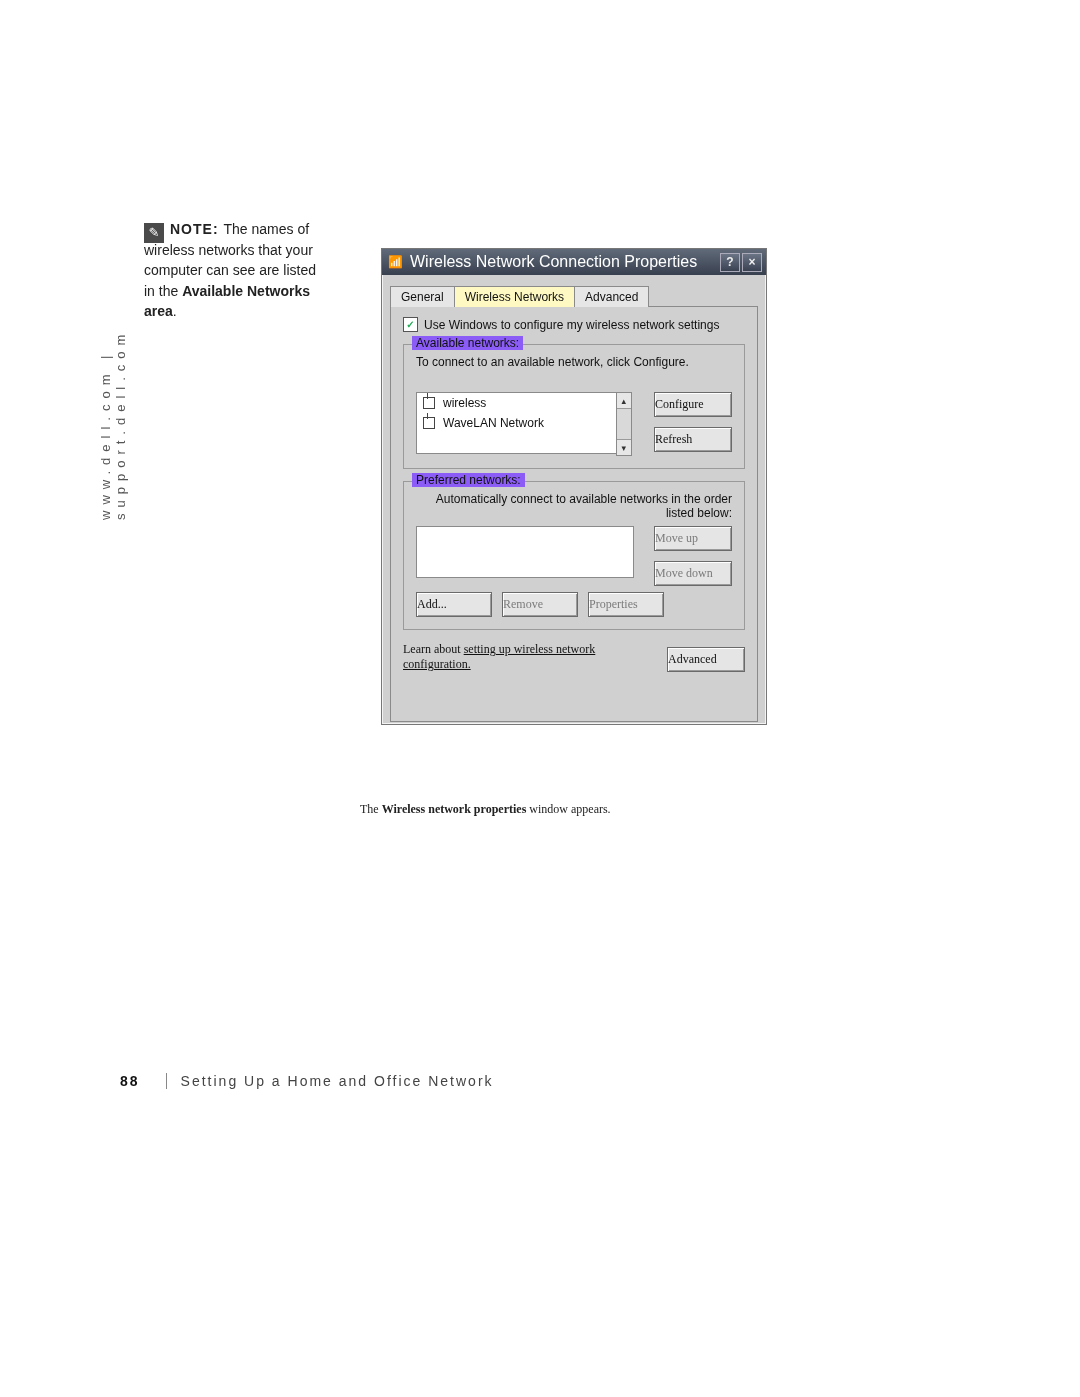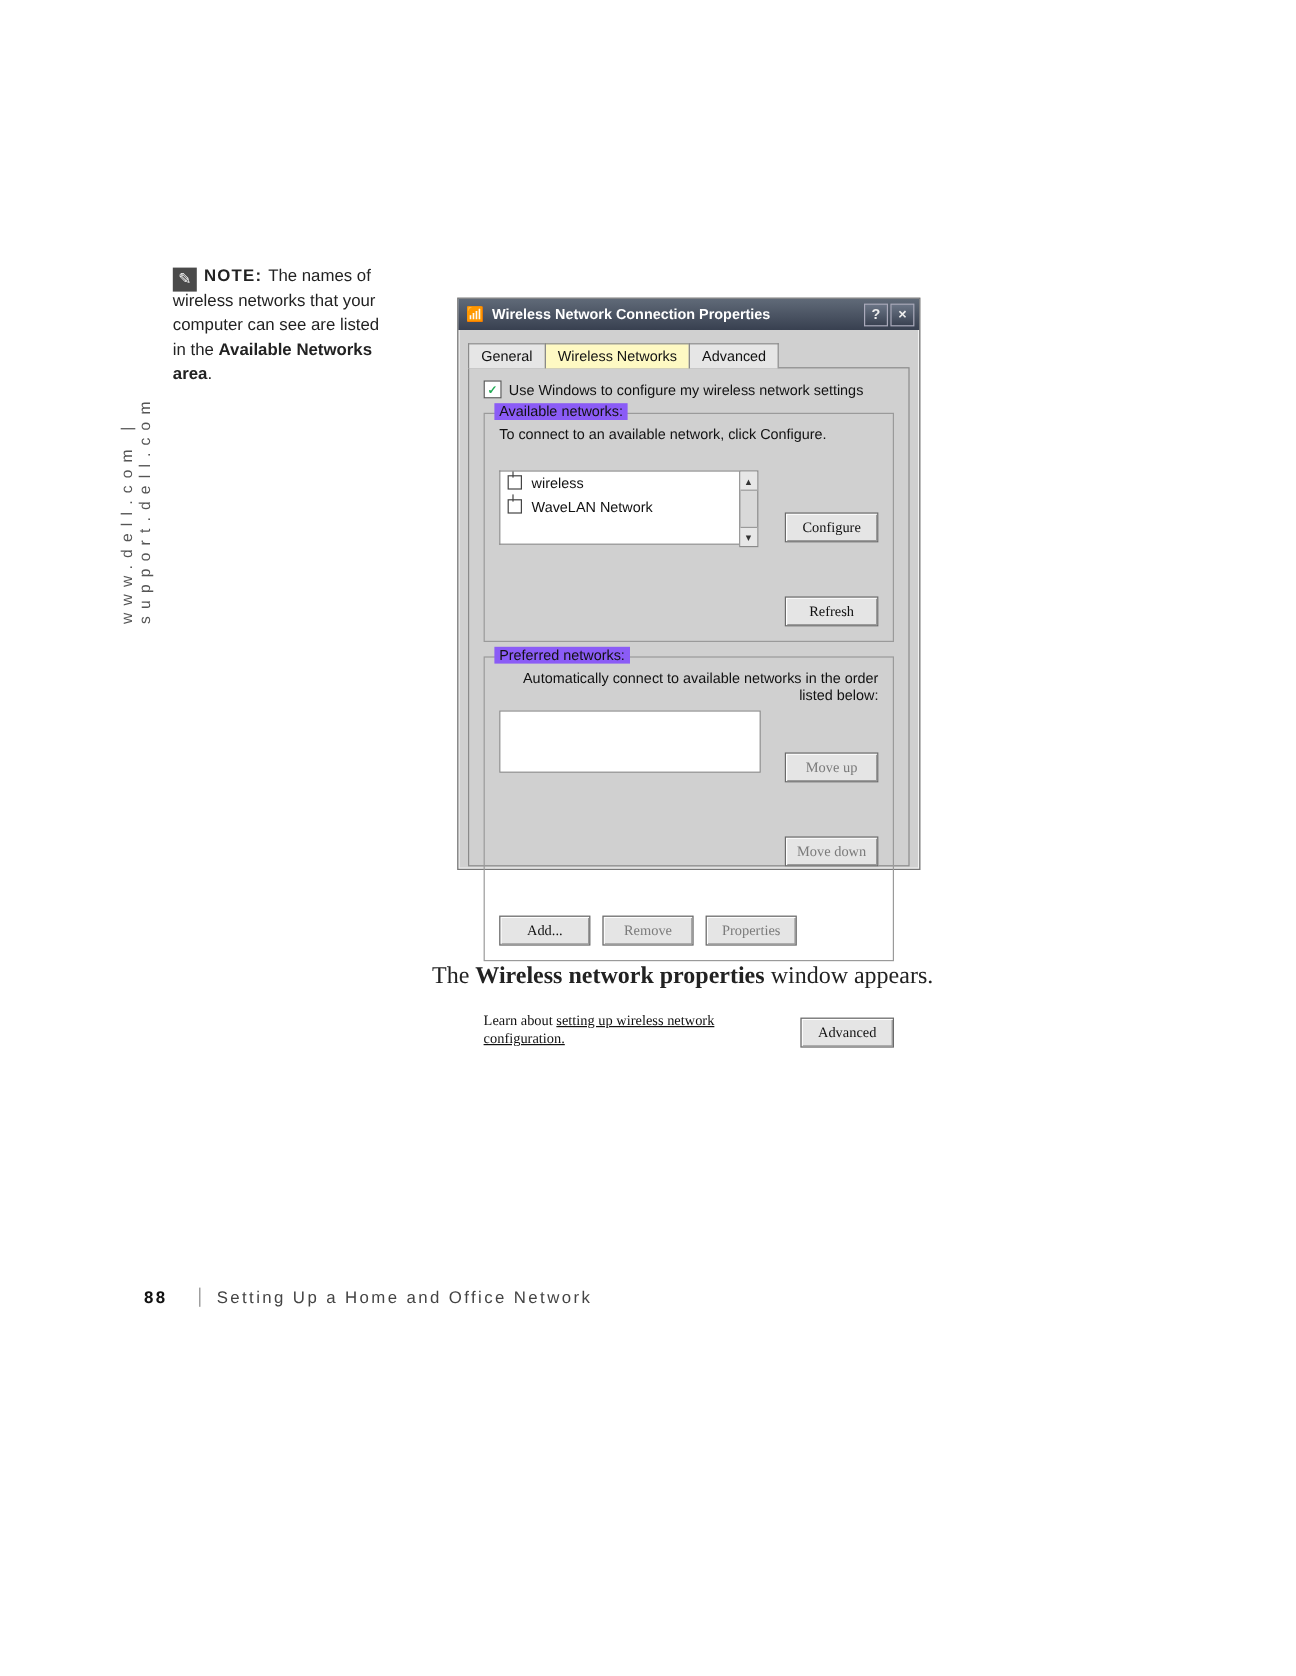--- a/index.html
+++ b/index.html
@@ -15,66 +15,66 @@
   .note-strong { font-weight:600; }
 
   
   .dialog { position:absolute; left:381px; top:248px; width:384px; height:475px;
             background:#d0d0d0; border:1px solid #777; font-family:Tahoma, Verdana, sans-serif; font-size:12px; color:#111;
             box-shadow:0 0 0 1px #f3f3f3 inset; }
   .titlebar { display:flex; align-items:center; height:26px;
               background:linear-gradient(#606a78,#384050); color:#fff; padding:0 4px; }
   .titlebar .icon { width:16px; height:16px; margin:0 6px 0 2px; display:inline-flex; align-items:center; justify-content:center;
                     color:#e8e8e8; font-size:12px; }
-  .titlebar .title { font-weight:700; font-size:12px; flex:1; white-space:nowrap; }
+  .titlebar .title { font-weight:400; font-size:16px; flex:1; white-space:nowrap; }
   .titlebar .winbtn { width:18px; height:17px; margin-left:2px; border:1px solid #aab; background:linear-gradient(#6a7485,#3a4252);
                       display:inline-flex; align-items:center; justify-content:center; color:#eee; font-weight:700; font-size:12px; }
 
   .client { padding:8px 8px 10px 8px; }
   .tabs-row { display:flex; align-items:flex-end; height:23px; }
   .tab { border:1px solid #8a8a8a; border-bottom:none; padding:3px 10px; background:#e6e6e6; margin-right:-1px; position:relative; top:1px; }
   .tab.active { background:#fef9c3; }
   .tab-pane { border:1px solid #8a8a8a; background:#d0d0d0; padding:10px 12px 12px 12px; height:392px; }
 
   .chk { display:flex; align-items:center; margin-bottom:12px; }
   .chkbox { width:13px; height:13px; border:1px solid #555; background:#fff; display:inline-flex; align-items:center; justify-content:center; margin-right:6px; font-size:10px; color:#2a5; font-weight:700; }
 
   .group { border:1px solid #9a9a9a; padding:10px 12px 12px 12px; margin-bottom:12px; position:relative; }
   .group .legend { position:absolute; top:-9px; left:8px; background:#8b5cf6; padding:0 4px; font-size:12px; }
 
   .av-row { display:flex; }
   .listbox { width:220px; height:60px; background:#fff; border:1px solid #8a8a8a; border-right:none; overflow:hidden; }
-  .listbox .item { display:flex; padding:3px 6px; }
+  .listbox .item { display:flex; align-items:center; padding:3px 6px; }
   .net-icon { width:10px; height:10px; border:1px solid #444; margin-right:8px; position:relative; }
   .net-icon::after { content:""; position:absolute; left:3px; top:-5px; width:1px; height:6px; background:#444; }
   .scroll { width:16px; height:62px; border:1px solid #8a8a8a; background:#d9d9d9; display:flex; flex-direction:column; justify-content:space-between; }
   .scroll .btn { height:15px; background:#e7e7e7; border-bottom:1px solid #9a9a9a; display:flex; align-items:center; justify-content:center; font-size:9px; color:#333; }
   .scroll .btn:last-child { border-bottom:none; border-top:1px solid #9a9a9a; }
 
   .side-btns { display:flex; flex-direction:column; margin-left:22px; gap:10px; }
-  .xpbtn { border:1px solid #6a6a6a; background:#e5e5e5; padding:4px 0; text-align:center; min-width:76px; font:12px Tahoma; box-shadow:inset 1px 1px 0 #fff, inset -1px -1px 0 #9a9a9a;margin-top:35px; }
+  .xpbtn { border:1px solid #6a6a6a; background:#e5e5e5; padding:4px 0; min-width:76px; font:12px Tahoma; box-shadow:inset 1px 1px 0 #fff, inset -1px -1px 0 #9a9a9a; }
   .xpbtn.disabled { color:#7b7b7b; }
 
   .pref-list { width:238px; height:50px; background:#fff; border:1px solid #8a8a8a; }
 
   .row-btns { display:flex; gap:10px; margin-top:6px; }
   .row-btns .xpbtn { min-width:74px; }
 
   .footer-row { display:flex; align-items:flex-end; justify-content:space-between; margin-top:6px; }
   .learn { font:12px Tahoma; }
   .learn .lnk { text-decoration:underline; }
 
   .dlg-btns { margin-top:12px; display:flex; justify-content:flex-end; gap:12px; }
   .dlg-btns .xpbtn { min-width:74px; }
 
   
   .step { position:absolute; left:340px; top:772px; width:560px; font-family:Georgia, "Times New Roman", serif; font-size:16px; color:#222; }
   .step .num { font-weight:700; margin-right:12px; }
   .step .add { font-weight:700; }
-  .step2 { position:absolute; left:360px; top:802px; width:560px; font-family:Georgia, "Times New Roman", serif; font-size:20px; color:#222; }
+  .step2 { position:absolute; left:360px; top:802px; width:560px; font-family:Georgia, "Times New Roman", serif; font-size:12px; color:#222; }
   .step2 .b { font-weight:700; }
 
   .footer { position:absolute; left:120px; top:1073px; display:flex; align-items:center; color:#444; font-size:14px; letter-spacing:2px; }
   .footer .pnum { font-weight:700; color:#111; margin-right:12px; }
   .footer .sep { width:1px; height:16px; background:#888; margin:0 14px; }
 </style>
 </head>
 <body>
 <div class="page">
 

